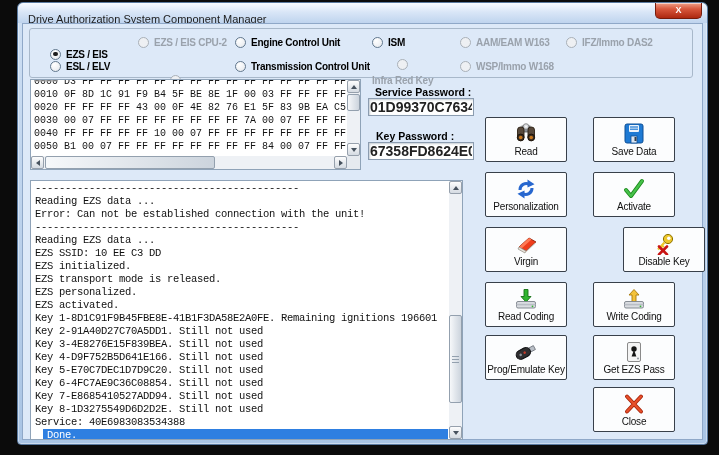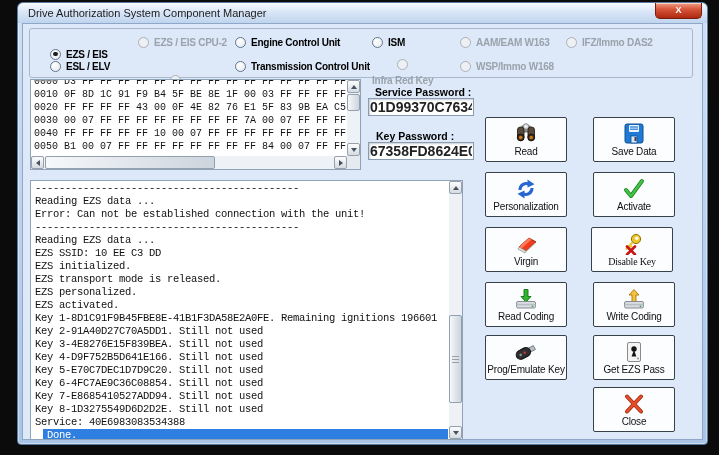--- a/index.html
+++ b/index.html
@@ -3,21 +3,21 @@
 <meta charset="utf-8">
 <style>
   html,body{margin:0;padding:0;background:#0b0b0b;}
   .stage{position:relative;width:719px;height:455px;background:#0b0b0b;overflow:hidden;
          font-family:"Liberation Sans",sans-serif;-webkit-font-smoothing:antialiased;}
   .window{position:absolute;left:17px;top:2px;width:691px;height:443px;
           background:linear-gradient(#cfe0f4,#a9c4e4);border:1px solid #5a7aa0;
           border-radius:6px 6px 4px 4px;box-shadow:inset 0 0 0 1px rgba(255,255,255,.4);overflow:hidden;box-sizing:border-box;}
   .titlebar{position:absolute;left:0;top:0;right:0;height:20px;
             background:linear-gradient(#f8fbff,#d9e6f7 45%,#bfd4ee);border-radius:6px 6px 0 0;}
-  .title{position:absolute;left:10px;top:4px;font-size:11px;color:#1b1b1b;white-space:nowrap;}
+  .title{position:absolute;left:10px;top:10px;font-size:11px;color:#1b1b1b;white-space:nowrap;}
   .close-btn{position:absolute;left:637px;top:0;width:47px;height:16px;
              background:linear-gradient(#f0a088,#d8573c 40%,#ad2810);border:1px solid #771b0b;border-top:none;
              border-radius:0 0 5px 5px;color:#fff;font-size:9px;font-weight:bold;text-align:center;line-height:14px;
              box-shadow:inset 0 1px 0 rgba(255,255,255,.55);box-sizing:border-box;}
   .client{position:absolute;left:4px;top:20px;width:681px;height:417px;background:#dde9f8;
           border:1px solid #8fa8c8;box-sizing:border-box;}
   .groupbox{position:absolute;left:6px;top:4px;width:662px;height:48px;border:1px solid #a8b8ca;border-radius:3px;}
   .radio-item{position:absolute;display:flex;align-items:center;gap:5px;height:14px;cursor:default;}
   .radio-circle{width:11px;height:11px;border-radius:50%;border:1px solid #62788e;box-sizing:border-box;flex:none;
                 background:radial-gradient(circle at 35% 30%,#ffffff,#e3e7ec);position:relative;}
@@ -243,21 +243,21 @@
           <div class="icon">
             <svg width="26" height="22" viewBox="0 0 26 22">
               <polygon points="6,14 16,5 23,9 13,18" fill="#ee3d1c" stroke="#8c1c06" stroke-width="0.9"></polygon>
               <polygon points="16,5 18.5,6.4 8.5,15.4 6,14" fill="#ff7a55"></polygon>
               <polygon points="6,14 13,18 12,20 5,16" fill="#e8e4dd" stroke="#9a958c" stroke-width="0.8"></polygon>
               <polygon points="13,18 23,9 22,11 12,20" fill="#c8c2b8"></polygon>
             </svg>
           </div>
           <div class="lbl">Virgin</div>
         </div>
-        <div class="btn" style="left: 568px; top: 203px; font-family: Liberation Serif, serif;">
+        <div class="btn" style="left: 600px; top: 203px;">
           <div class="icon">
             <svg width="26" height="22" viewBox="0 0 26 22">
               <circle cx="17" cy="6" r="4.6" fill="#ecc62a" stroke="#8f7300"></circle>
               <circle cx="17.8" cy="5.2" r="1.7" fill="#fff"></circle>
               <path d="M13.5 9.5 L7 16.5 M9 14.5 l1.8 1.8 M11 12.5 l1.8 1.8" stroke="#ecc62a" stroke-width="2.2" fill="none"></path>
               <path d="M8 13.5 L16 21.5 M16 13.5 L8 21.5" stroke="#c81414" stroke-width="2.6" stroke-linecap="round"></path>
             </svg>
           </div>
           <div class="lbl">Disable Key</div>
         </div>

